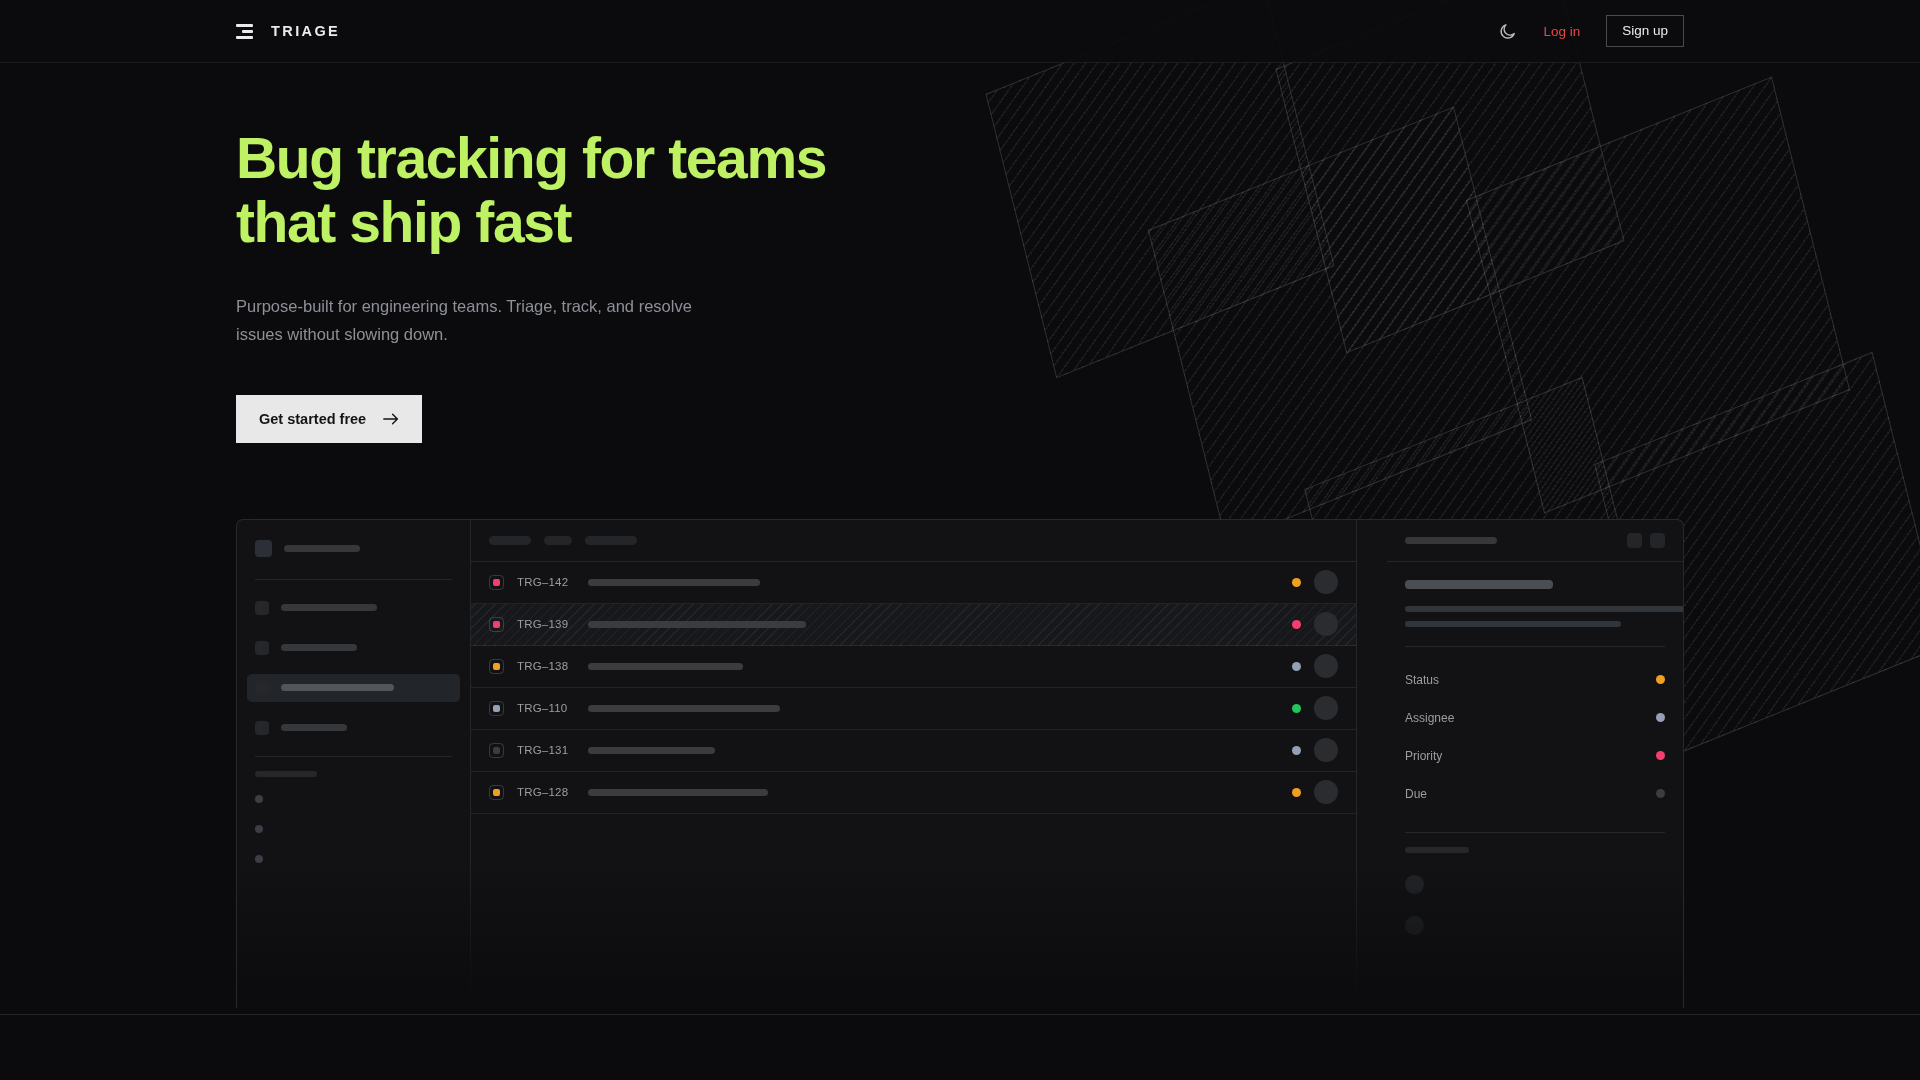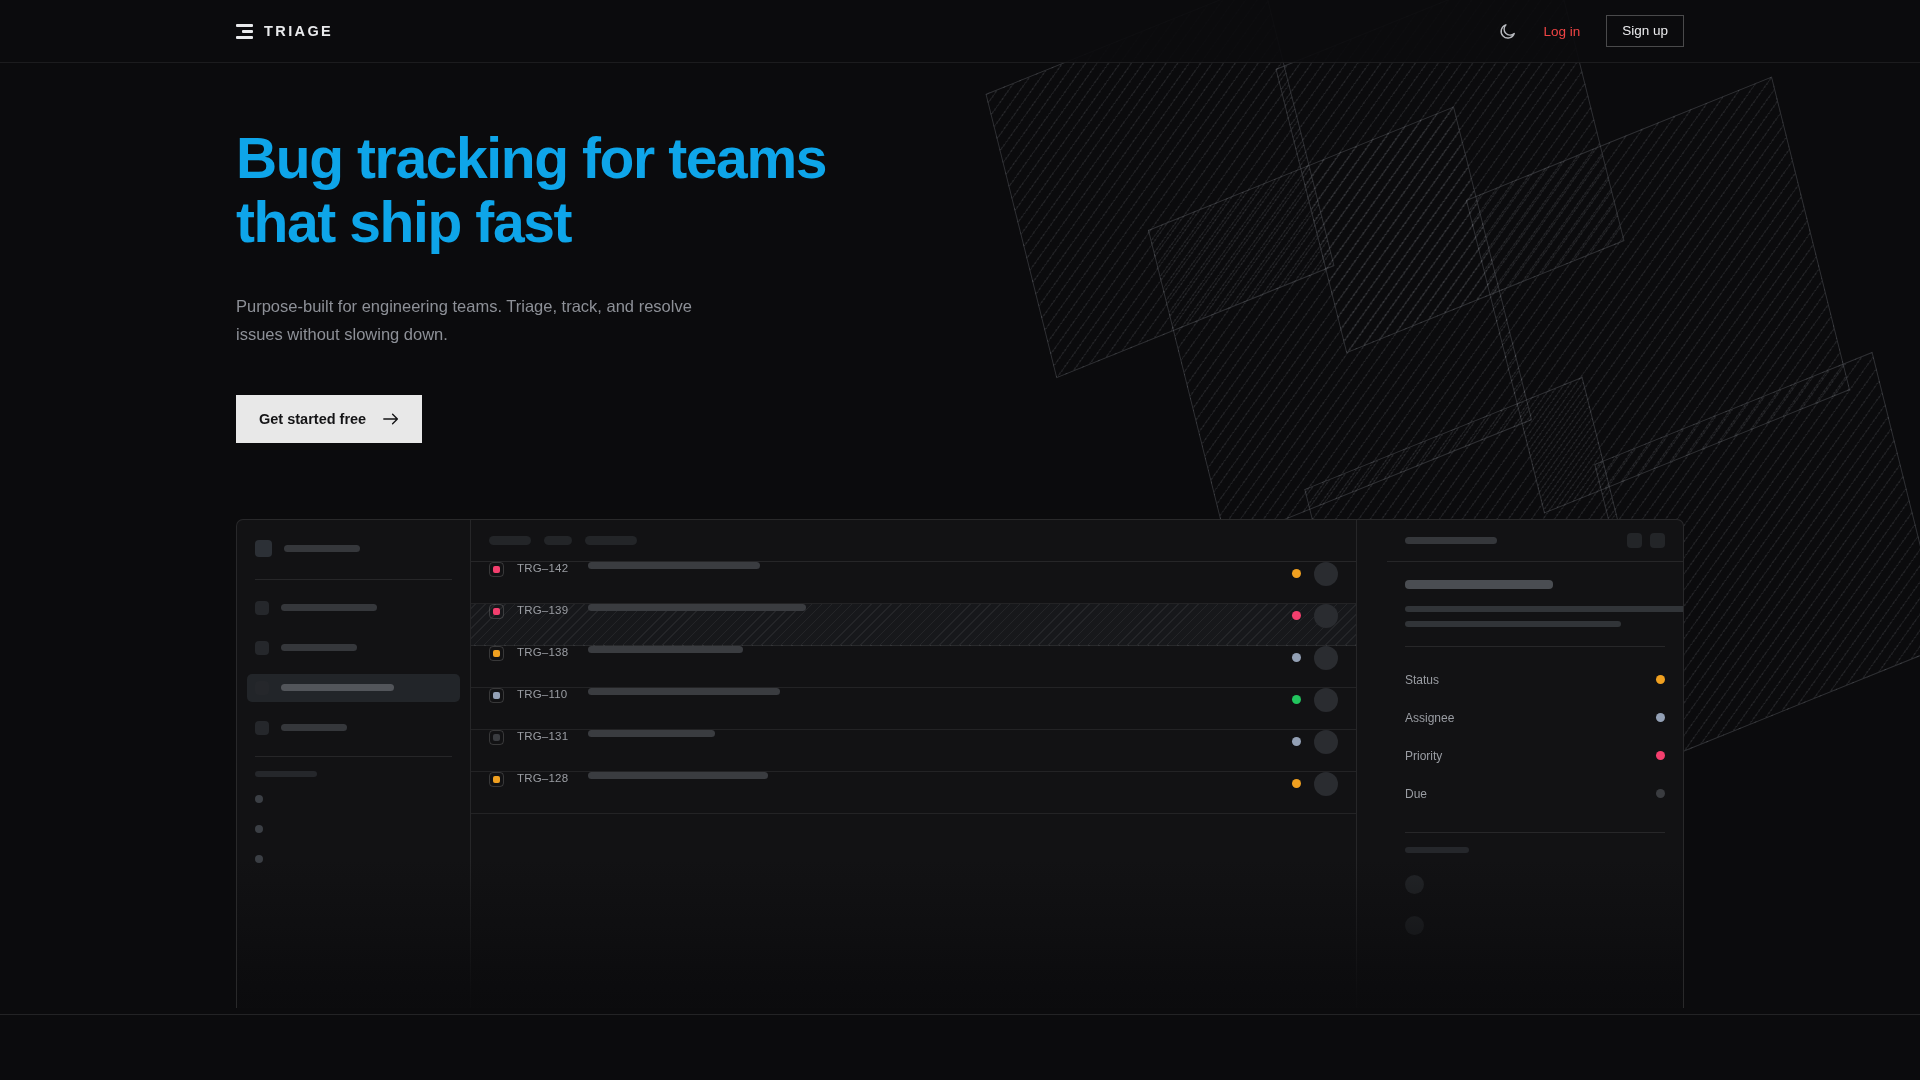--- a/index.html
+++ b/index.html
@@ -77,21 +77,21 @@
     height: 63px;
     border-bottom: 1px solid rgba(255,255,255,0.07);
     display: flex;
     align-items: center;
     padding: 0 236px;
     background: rgba(11,11,13,0.9);
   }
   .brand {
     display: flex;
     align-items: center;
-    gap: 11px;
+    gap: 18px;
     text-align: right;
   }
   .brand-mark {
     display: flex;
     flex-direction: column;
     gap: 3px;
     width: 17px;
   }
   .brand-mark i { display:block; height: 3px; background: #e9eaec; border-radius: 1px; }
   .brand-mark i:nth-child(1) { width: 17px; }
@@ -124,21 +124,21 @@
   }
 
   
   .hero {
     position: relative;
     z-index: 3;
     padding: 0 236px;
   }
   .hero-title {
     margin-top: 63px;
-    color: #0ea5e9;
+    color: #bef264;
     font-size: 57px;
     font-weight: bold;
     line-height: 1.13;
     letter-spacing: -1.4px;
     max-width: 720px;
   }
   .hero-sub {
     margin-top: 37px;
     color: #8d9097;
     font-size: 16.5px;
@@ -211,21 +211,21 @@
   .list-toolbar {
     height: 42px;
     border-bottom: 1px solid rgba(255,255,255,0.085);
     display: flex; align-items: center; gap: 13px;
     padding: 0 18px;
   }
   .chip { height: 9px; border-radius: 5px; background: #232528; }
   .row {
     height: 42px;
     border-bottom: 1px solid rgba(255,255,255,0.075);
-    display: flex; align-items: flex-start;
+    display: flex; align-items: center;
     padding: 0 18px;
     gap: 13px;
     position: relative;
   }
   .row.hatched {
     background-color: #17181b;
     background-image: repeating-linear-gradient(
       -45deg,
       rgba(255,255,255,0.055) 0px,
       rgba(255,255,255,0.055) 1px,

